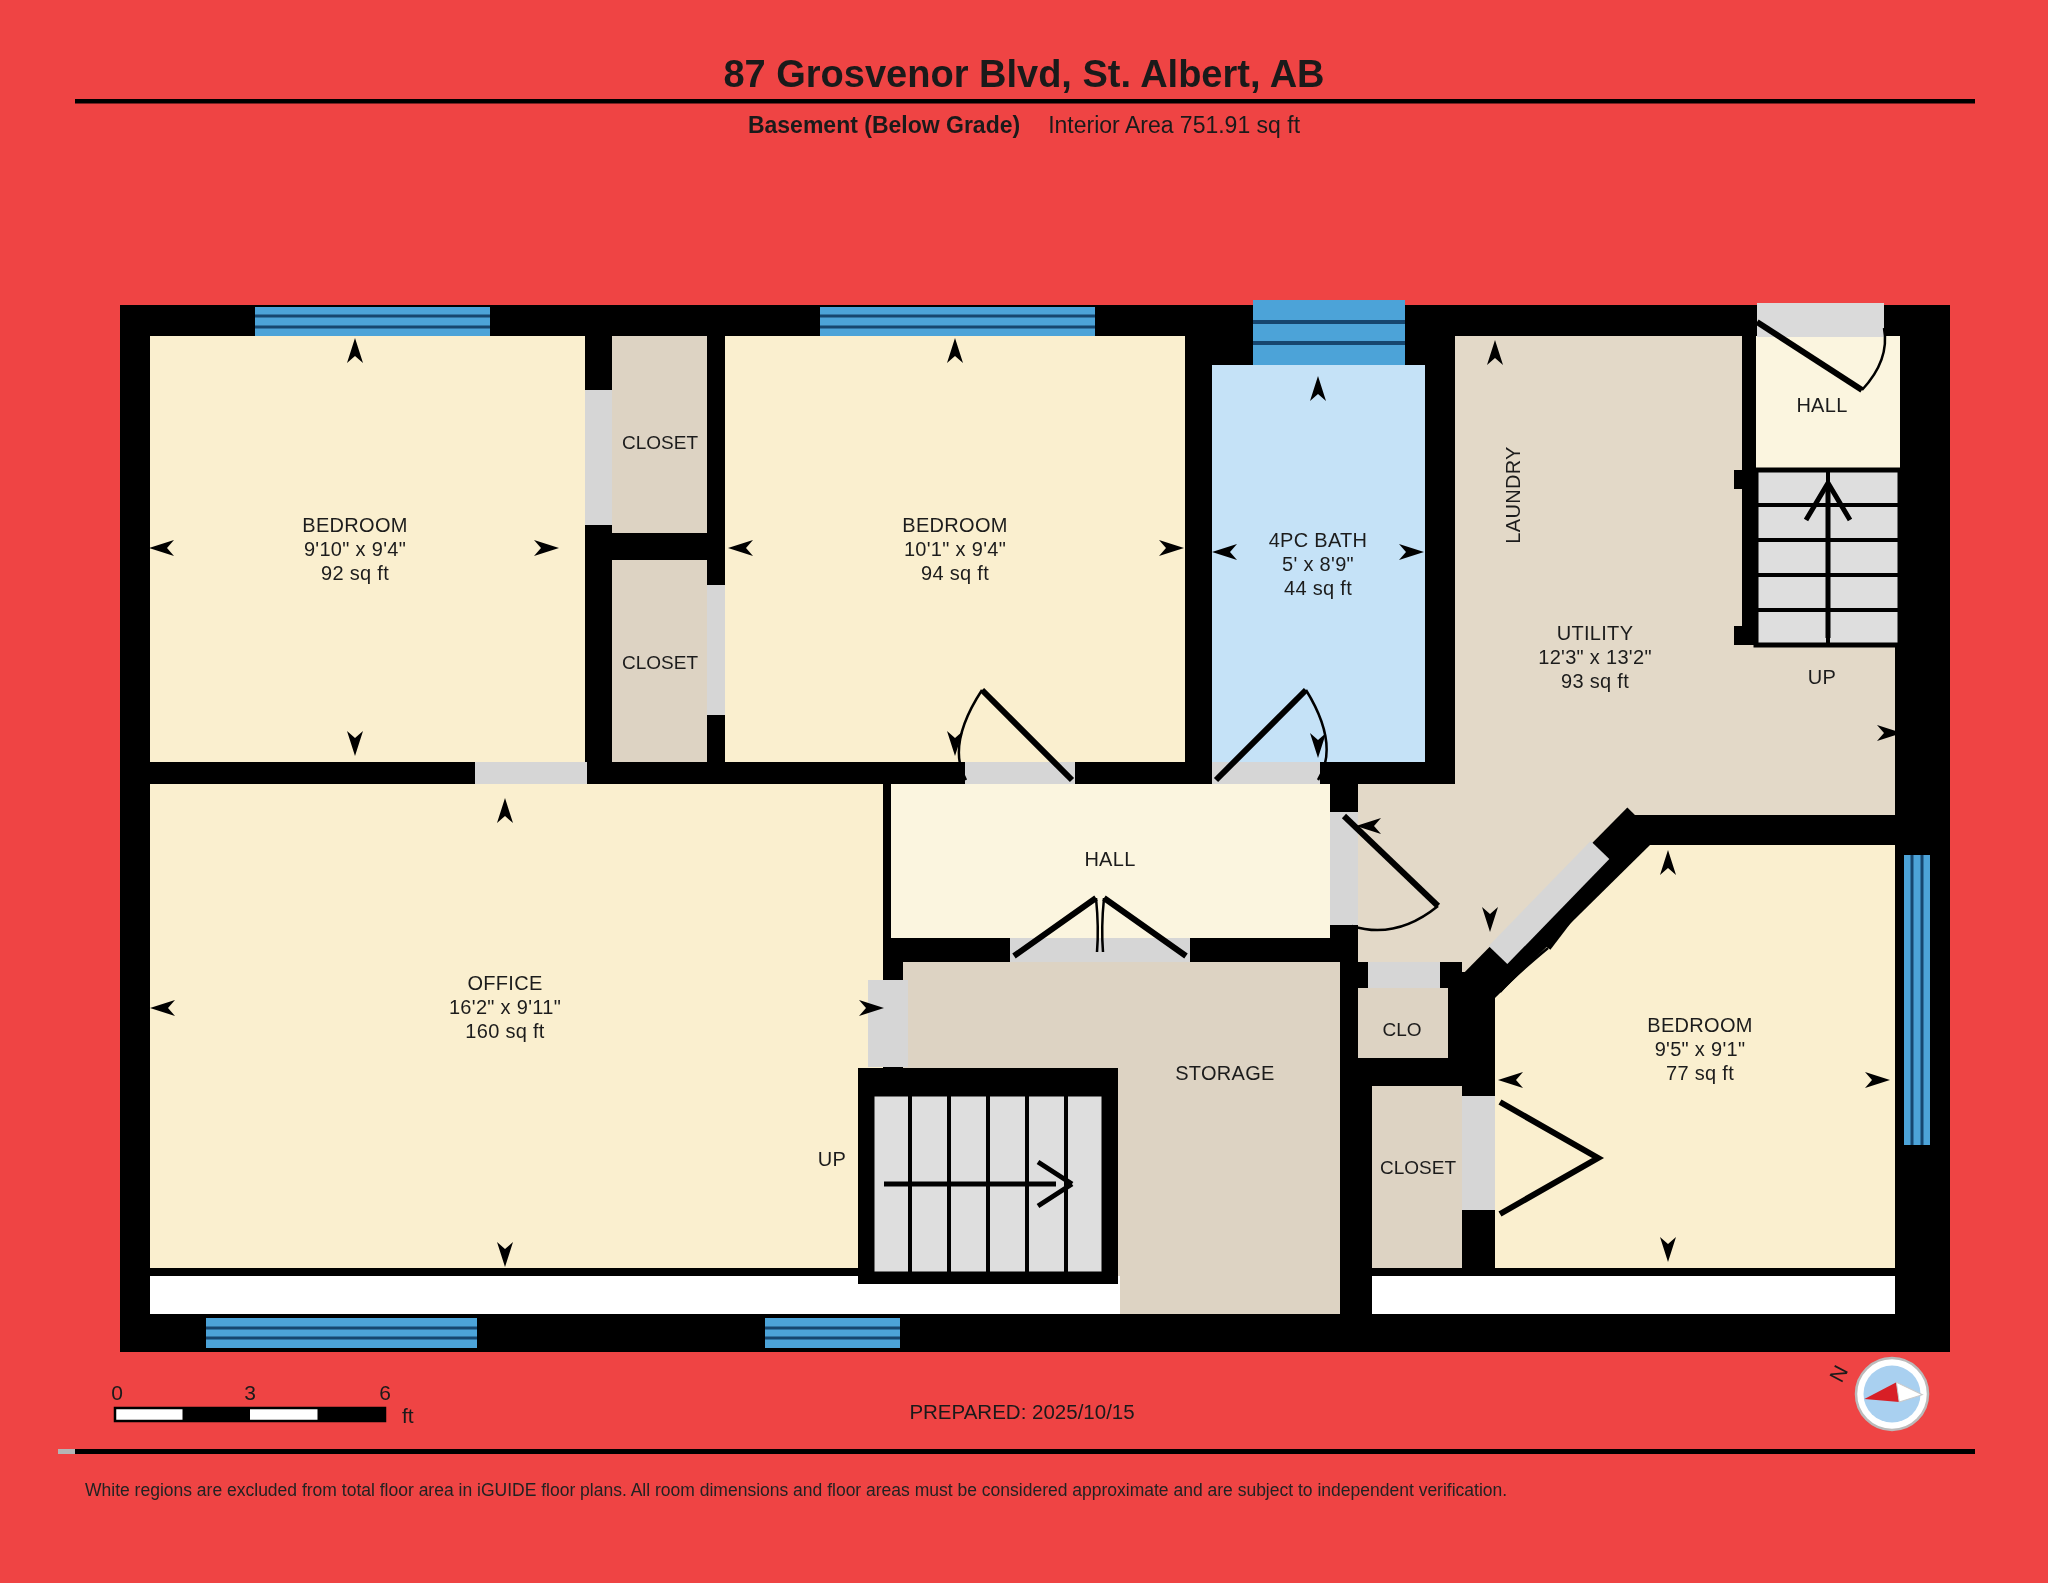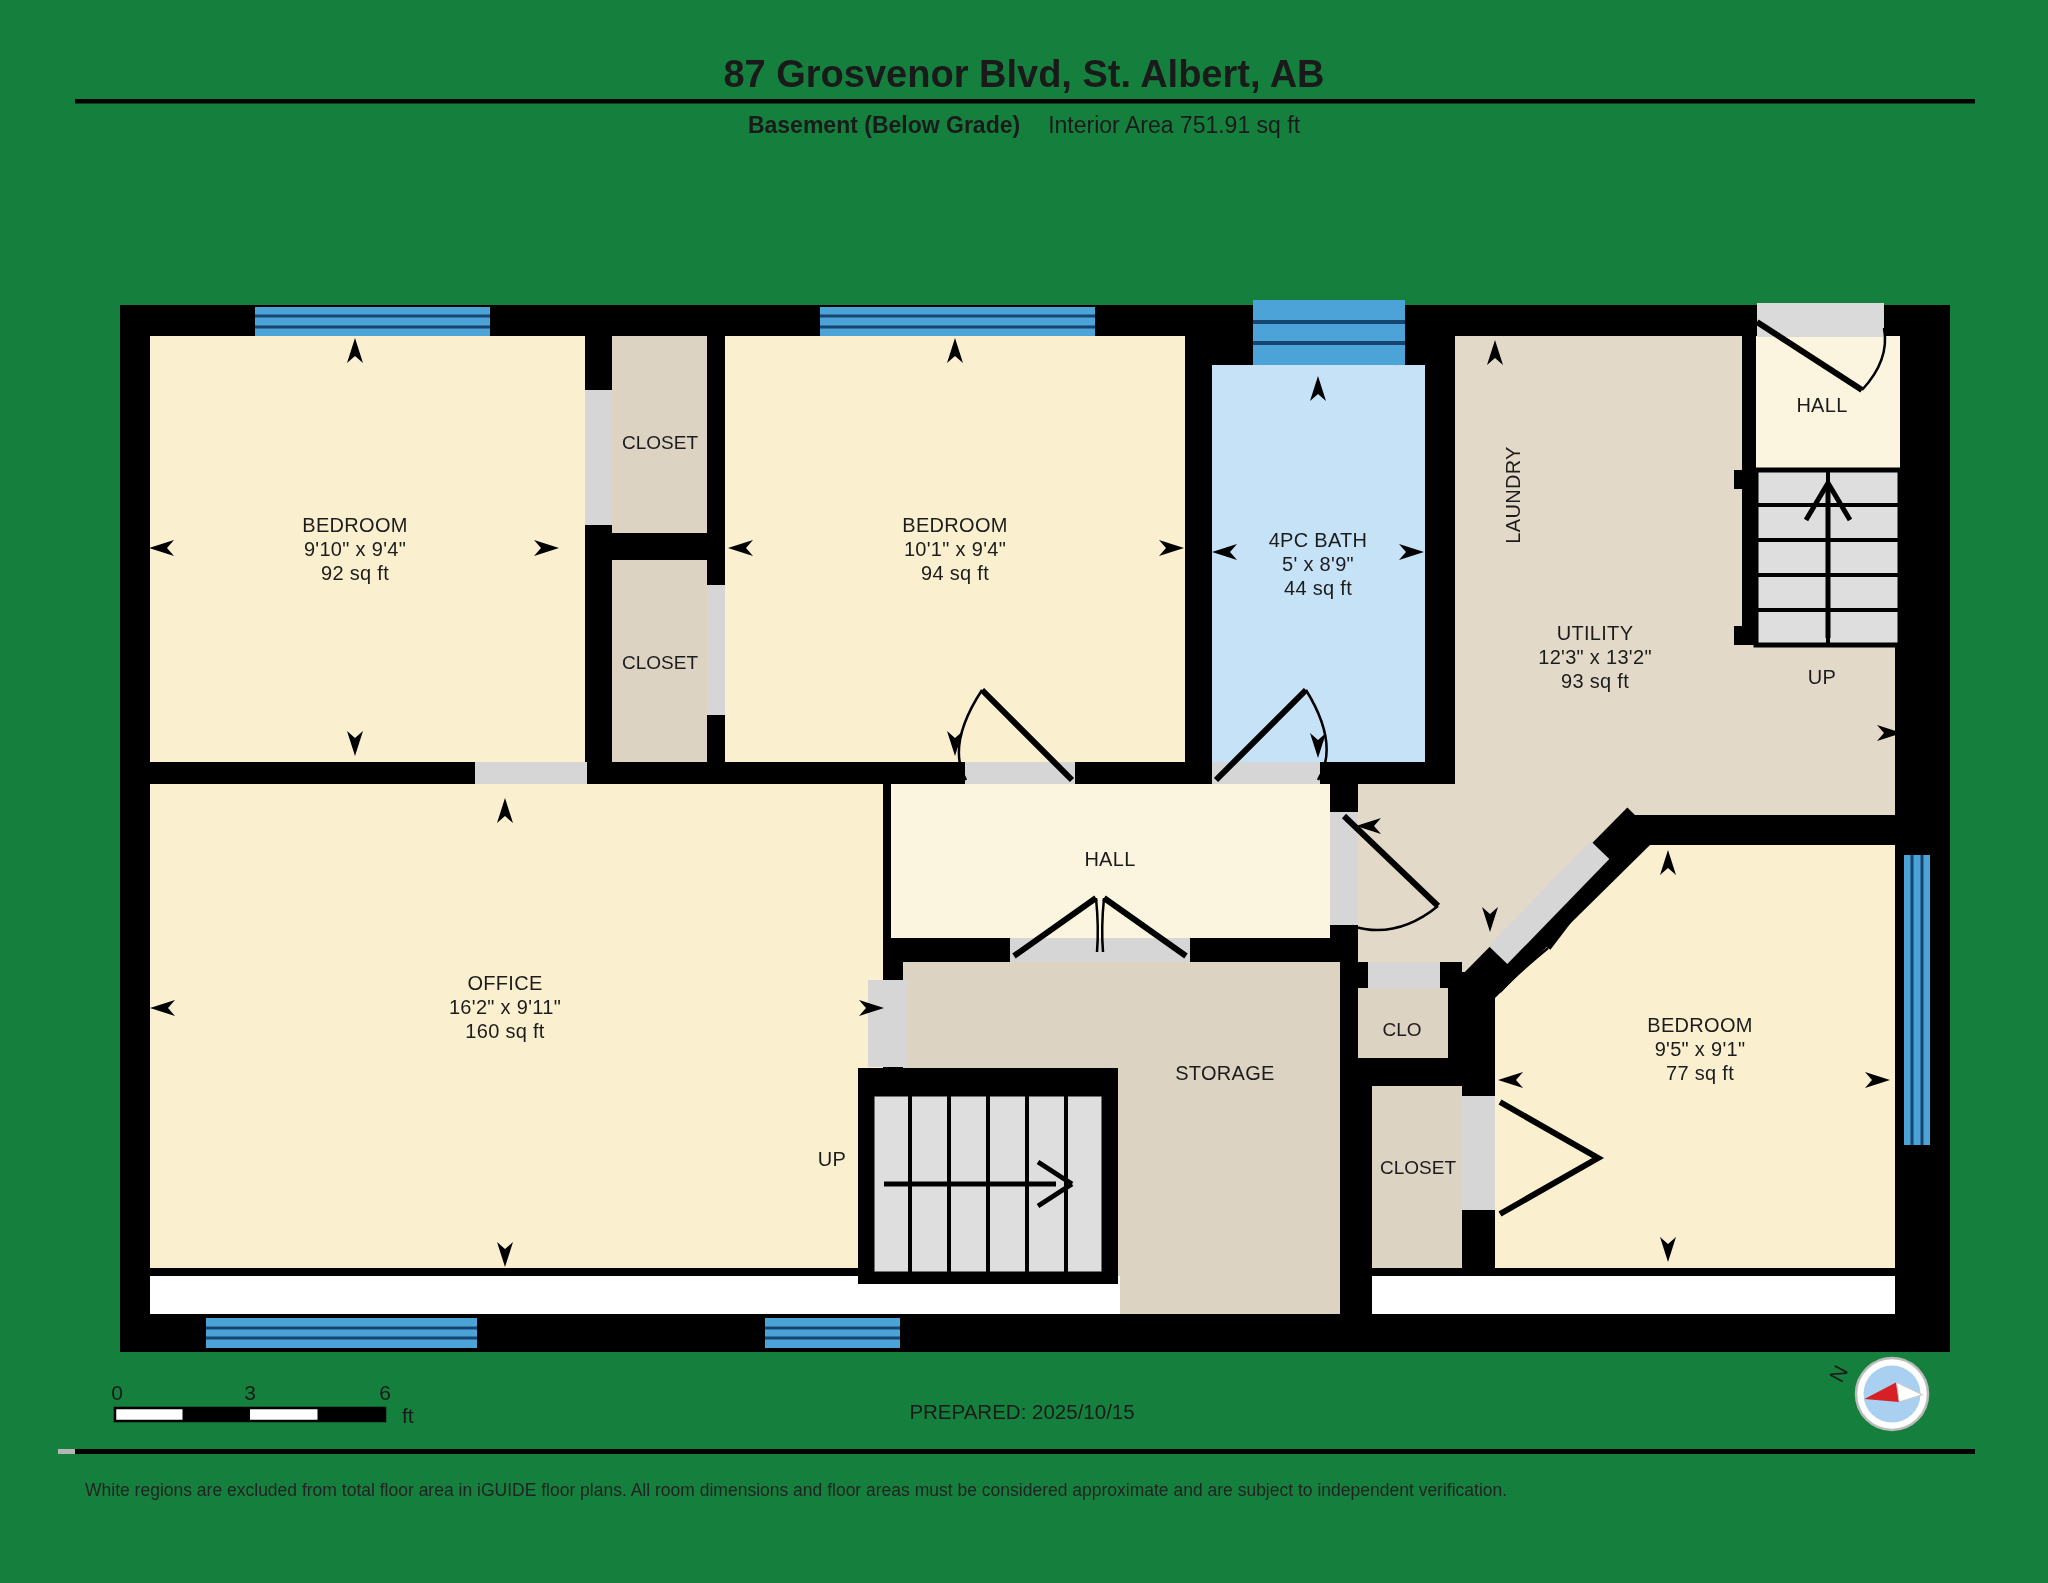--- a/index.html
+++ b/index.html
@@ -1,16 +1,16 @@
 <!DOCTYPE html>
 <html><head>
 <meta charset="utf-8">
 <style>
   html,body{margin:0;padding:0;background:#fff;}
-  .page{position:relative;width:2048px;height:1583px;background:#15803d;overflow:hidden;}
+  .page{position:relative;width:2048px;height:1583px;background:#ef4444;overflow:hidden;}
   svg{display:block;}
   text{font-family:"Liberation Sans", sans-serif;fill:#1a1a1a;}
   .title{font-size:38px;font-weight:bold;text-anchor:middle;}
   .subtitle{font-size:23px;text-anchor:middle;}
   .subtitle .b{font-weight:bold;}
   .room-label{font-size:20px;text-anchor:middle;letter-spacing:.3px;fill:#1c1c1c;}
   .small-label{font-size:19px;text-anchor:middle;fill:#1c1c1c;}
   .scale-num{font-size:21px;text-anchor:middle;}
   .scale-unit{font-size:21px;text-anchor:start;}
   .prepared{font-size:20.5px;text-anchor:middle;}

